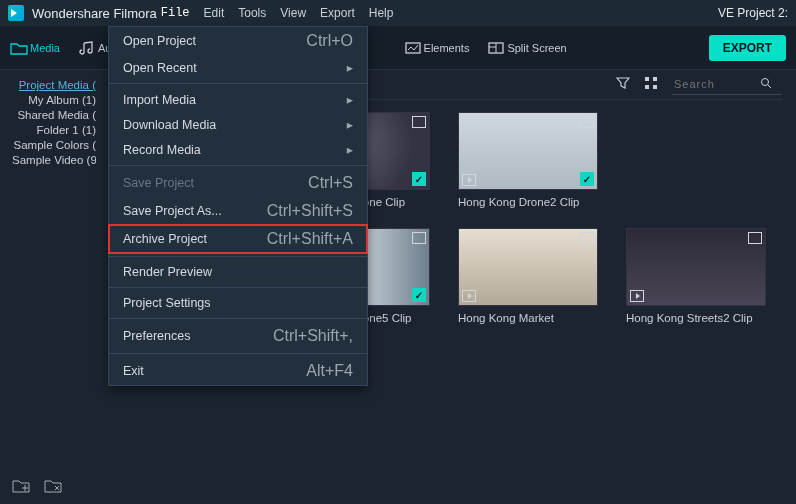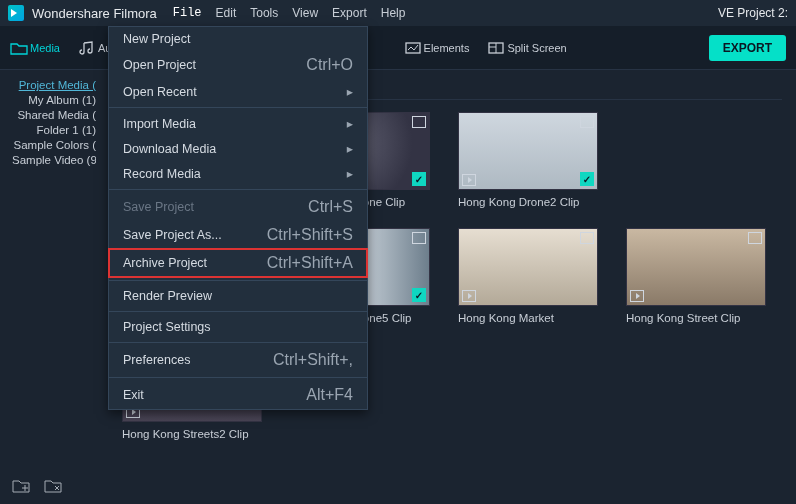--- a/index.html
+++ b/index.html
@@ -1,20 +1,20 @@
 <!DOCTYPE html>
 <html><head>
 <meta charset="utf-8">
 <style>
   * { margin: 0; padding: 0; box-sizing: border-box; font-family: "Segoe UI", Arial, sans-serif; }
   body { background: #1b2430; color: #c8ced6; width: 796px; height: 504px; overflow: hidden; font-size: 12px; }
   .titlebar { height: 26px; background: #1e2936; display: flex; align-items: center; padding: 0 8px; }
   .logo { width: 16px; height: 16px; background: linear-gradient(135deg,#00c0c4,#00a4e4); border-radius: 2px; margin-right: 8px; position: relative; }
   .logo:after { content:""; position:absolute; left:3px; top:4px; width:0;height:0;border-top:4px solid transparent;border-bottom:4px solid transparent;border-left:6px solid #fff;}
-  .app-title { font-size: 13px; color: #e6e9ec; margin-right: 16px; }
+  .app-title { font-size: 13px; color: #e6e9ec; margin-right: 4px; }
   .menu { display: flex; gap: 14px; }
   .menu span { cursor: pointer; }
   .menu .active { color: #fff; font-family: Liberation Mono, monospace; }
   .proj-title { margin-left: auto; color: #e6e9ec; }
 
   .toolbar { height: 44px; background: #151e29; border-bottom: 1px solid #273344; display: flex; align-items: center; padding: 0 10px; }
   .tool-tab { display:flex; flex-direction:row; align-items:center; margin-right:18px; cursor:pointer; font-size:11px; gap:2px;}
   .tool-tab.active { color:#00d4d8; }
   .tool-icon { width:18px; height:16px; display:flex; align-items:center; justify-content:center; }
   .export-btn { margin-left:auto; background:#05e0c8; color:#0a1722; font-weight:700; padding:6px 14px; border-radius:3px; font-size:12px; cursor:pointer; }
@@ -118,23 +118,20 @@
         <span>Split Screen</span>
       </div>
     </div>
   <div class="export-btn">EXPORT</div>
 </div>
 
 <div class="main">
 
   <div class="dropdown" id="dropdown">
       <div class="item">
-        <span>New Project</span>
-      </div>
-      <div class="item">
         <span>Open Project</span>
         <span class="sc">Ctrl+O</span>
       </div>
       <div class="item">
         <span>Open Recent</span>
         <span class="sub">▸</span>
       </div>
       <hr>
       <div class="item">
         <span>Import Media</span>
@@ -187,20 +184,38 @@
       <div>Shared Media (</div>
       <div>Folder 1 (1)</div>
       <div>Sample Colors (</div>
       <div>Sample Video (9</div>
     </div>
 
   <div class="content">
     <div class="filterbar">
       <span>cord</span>
       <span class="chev">⌄</span>
+      <div class="filter-icons">
+        <span><svg width="14" height="14" viewBox="0 0 14 14">
+              <path d="M1 2h12L9 7v5l-4-2V7z" fill="none" stroke="#c8ced6" stroke-width="1.2"></path>
+            </svg></span>
+        <span><svg width="14" height="14" viewBox="0 0 14 14">
+              <rect x="1" y="1" width="4" height="4" fill="#c8ced6"></rect>
+              <rect x="9" y="1" width="4" height="4" fill="#c8ced6"></rect>
+              <rect x="1" y="9" width="4" height="4" fill="#c8ced6"></rect>
+              <rect x="9" y="9" width="4" height="4" fill="#c8ced6"></rect>
+            </svg></span>
+        <div class="search">
+          <input placeholder="Search" style="">
+          <span><svg width="12" height="12" viewBox="0 0 12 12">
+                <circle cx="5" cy="5" r="3.5" fill="none" stroke="#c8ced6"></circle>
+                <line x1="8" y1="8" x2="11" y2="11" stroke="#c8ced6"></line>
+              </svg></span>
+        </div>
+      </div>
     </div>
     <div class="grid" id="grid">
         <div style="width: 140px; height: 1px;"></div>
         <div class="clip">
           <div class="thumb t1">
             <div class="badge-tr"></div>
             <div class="badge-bl"></div>
             <div class="check"></div>
           </div>
           <div class="clip-label">Hong Kong Drone Clip</div>
@@ -229,27 +244,20 @@
             <div class="check"></div>
           </div>
           <div class="clip-label">Hong Kong Drone5 Clip</div>
         </div>
         <div class="clip">
           <div class="thumb t5">
             <div class="badge-tr"></div>
             <div class="badge-bl"></div>
           </div>
           <div class="clip-label">Hong Kong Market</div>
-        </div>
-        <div class="clip">
-          <div class="thumb t6">
-            <div class="badge-tr"></div>
-            <div class="badge-bl"></div>
-          </div>
-          <div class="clip-label">Hong Kong Street Clip</div>
         </div>
         <div class="clip">
           <div class="thumb t7">
             <div class="badge-tr"></div>
             <div class="badge-bl"></div>
           </div>
           <div class="clip-label">Hong Kong Streets2 Clip</div>
         </div>
       </div>
   </div>

